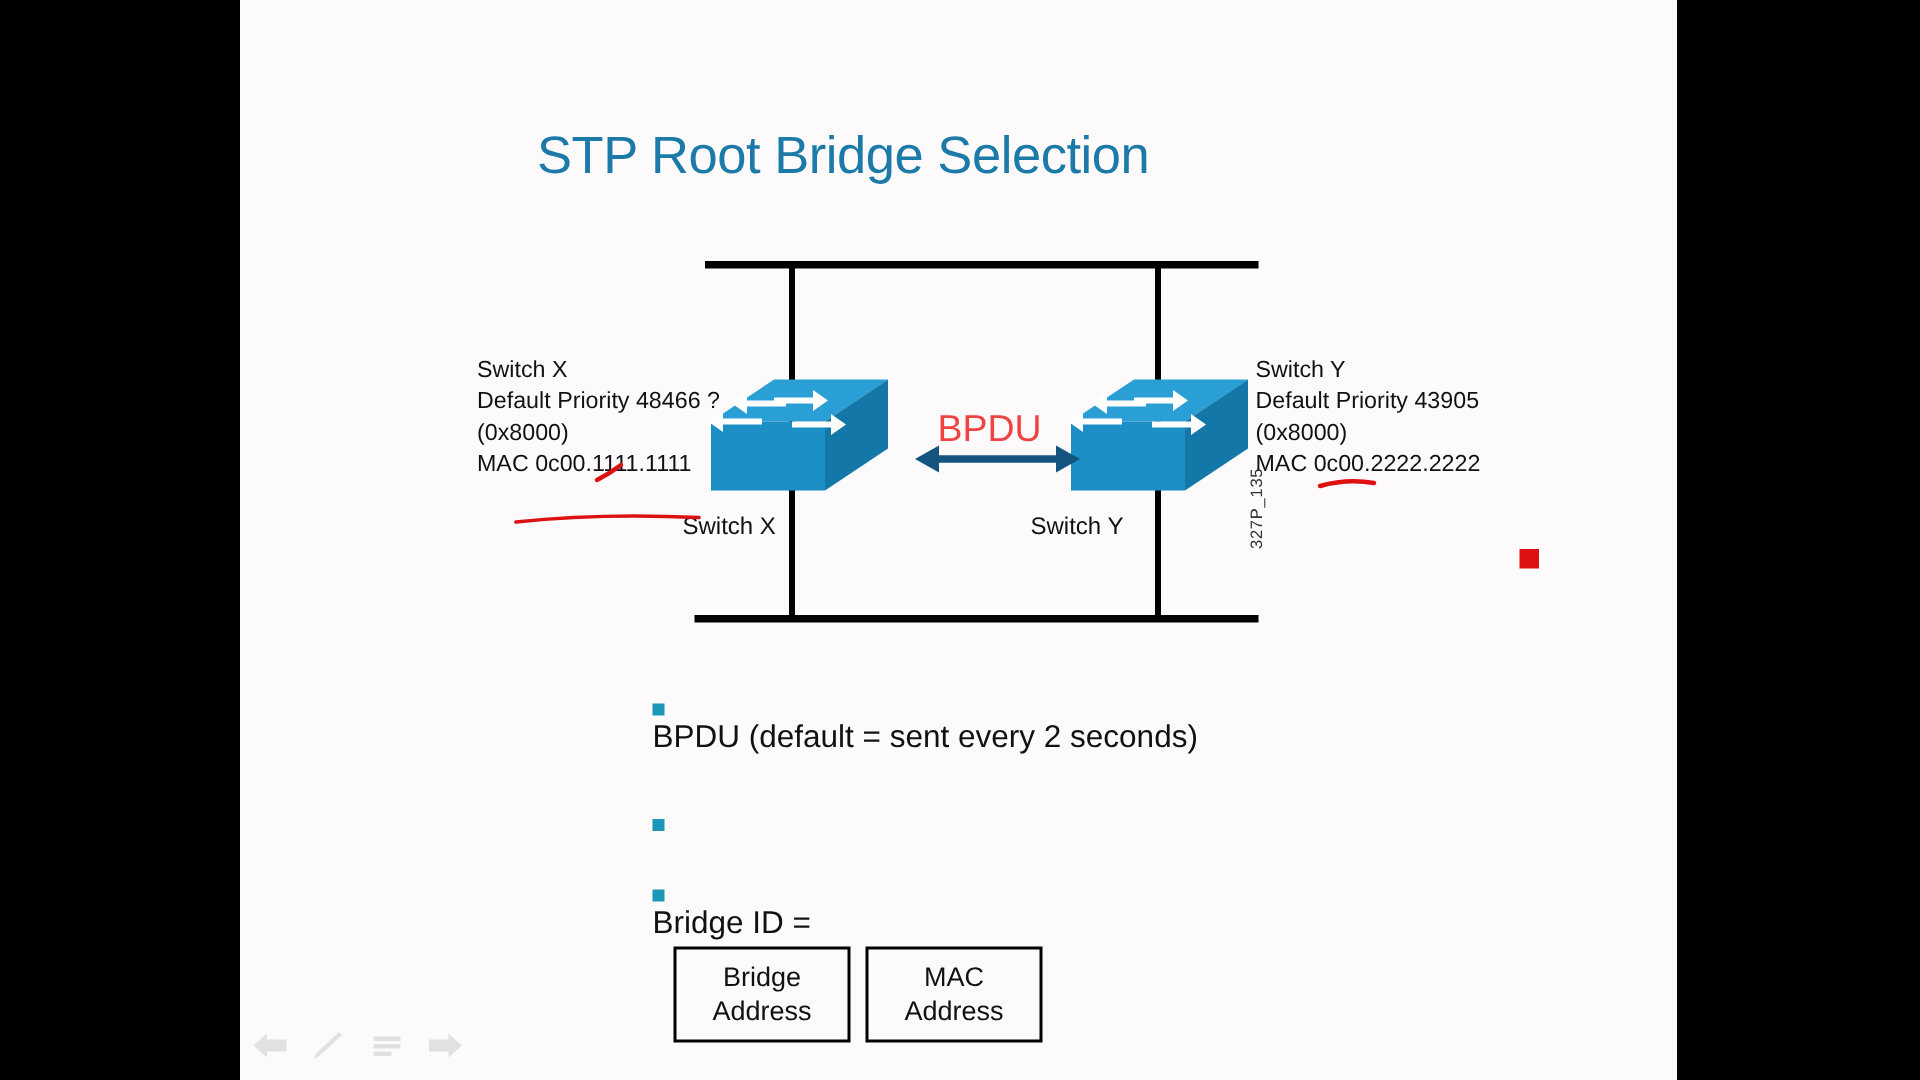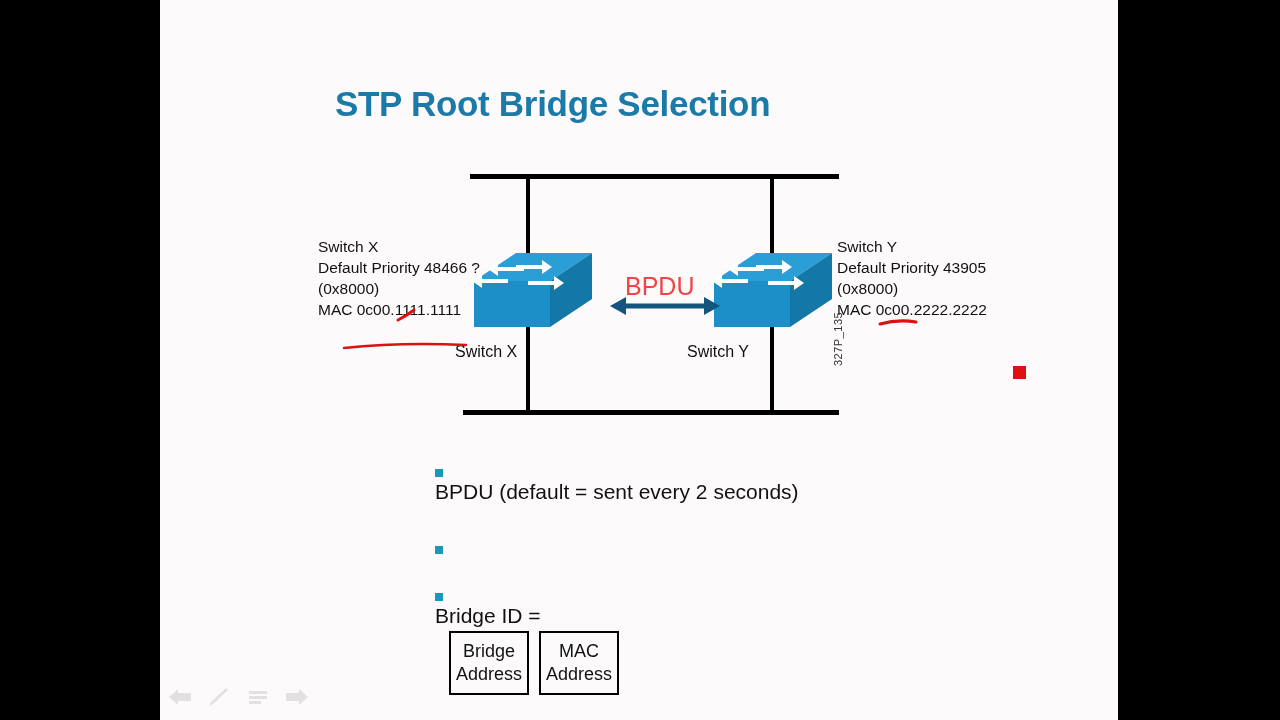--- a/index.html
+++ b/index.html
@@ -39,24 +39,24 @@
     top: 0;
     width: 958px;
     height: 720px;
     background: #fdfafb;
     overflow: hidden;
   }
 
   
   #slide-title {
     position: absolute;
-    left: 175px;
+    left: 198px;
     top: 84px;
     font-size: 35px;
-    font-weight: bold;
+    font-weight: normal;
     color: #1b7aa8;
     letter-spacing: -0.3px;
     white-space: nowrap;
   }
 
   
   #diagram {
     position: absolute;
     left: 0;
     top: 0;
@@ -183,21 +183,21 @@
     align-items: center;
     margin-left: 14px;
   }
   .id-box {
     border: 2px solid #000000;
     background: #fdfafb;
     text-align: center;
     font-size: 18px;
     line-height: 23px;
     color: #111111;
-    padding: 7px 5px;
+    padding: 7px 24px;
     min-width: 58px;
     white-space: nowrap;
   }
   .id-box + .id-box { margin-left: 10px; }
 
   
   #toolbar {
     position: absolute;
     left: 8px;
     top: 686px;

